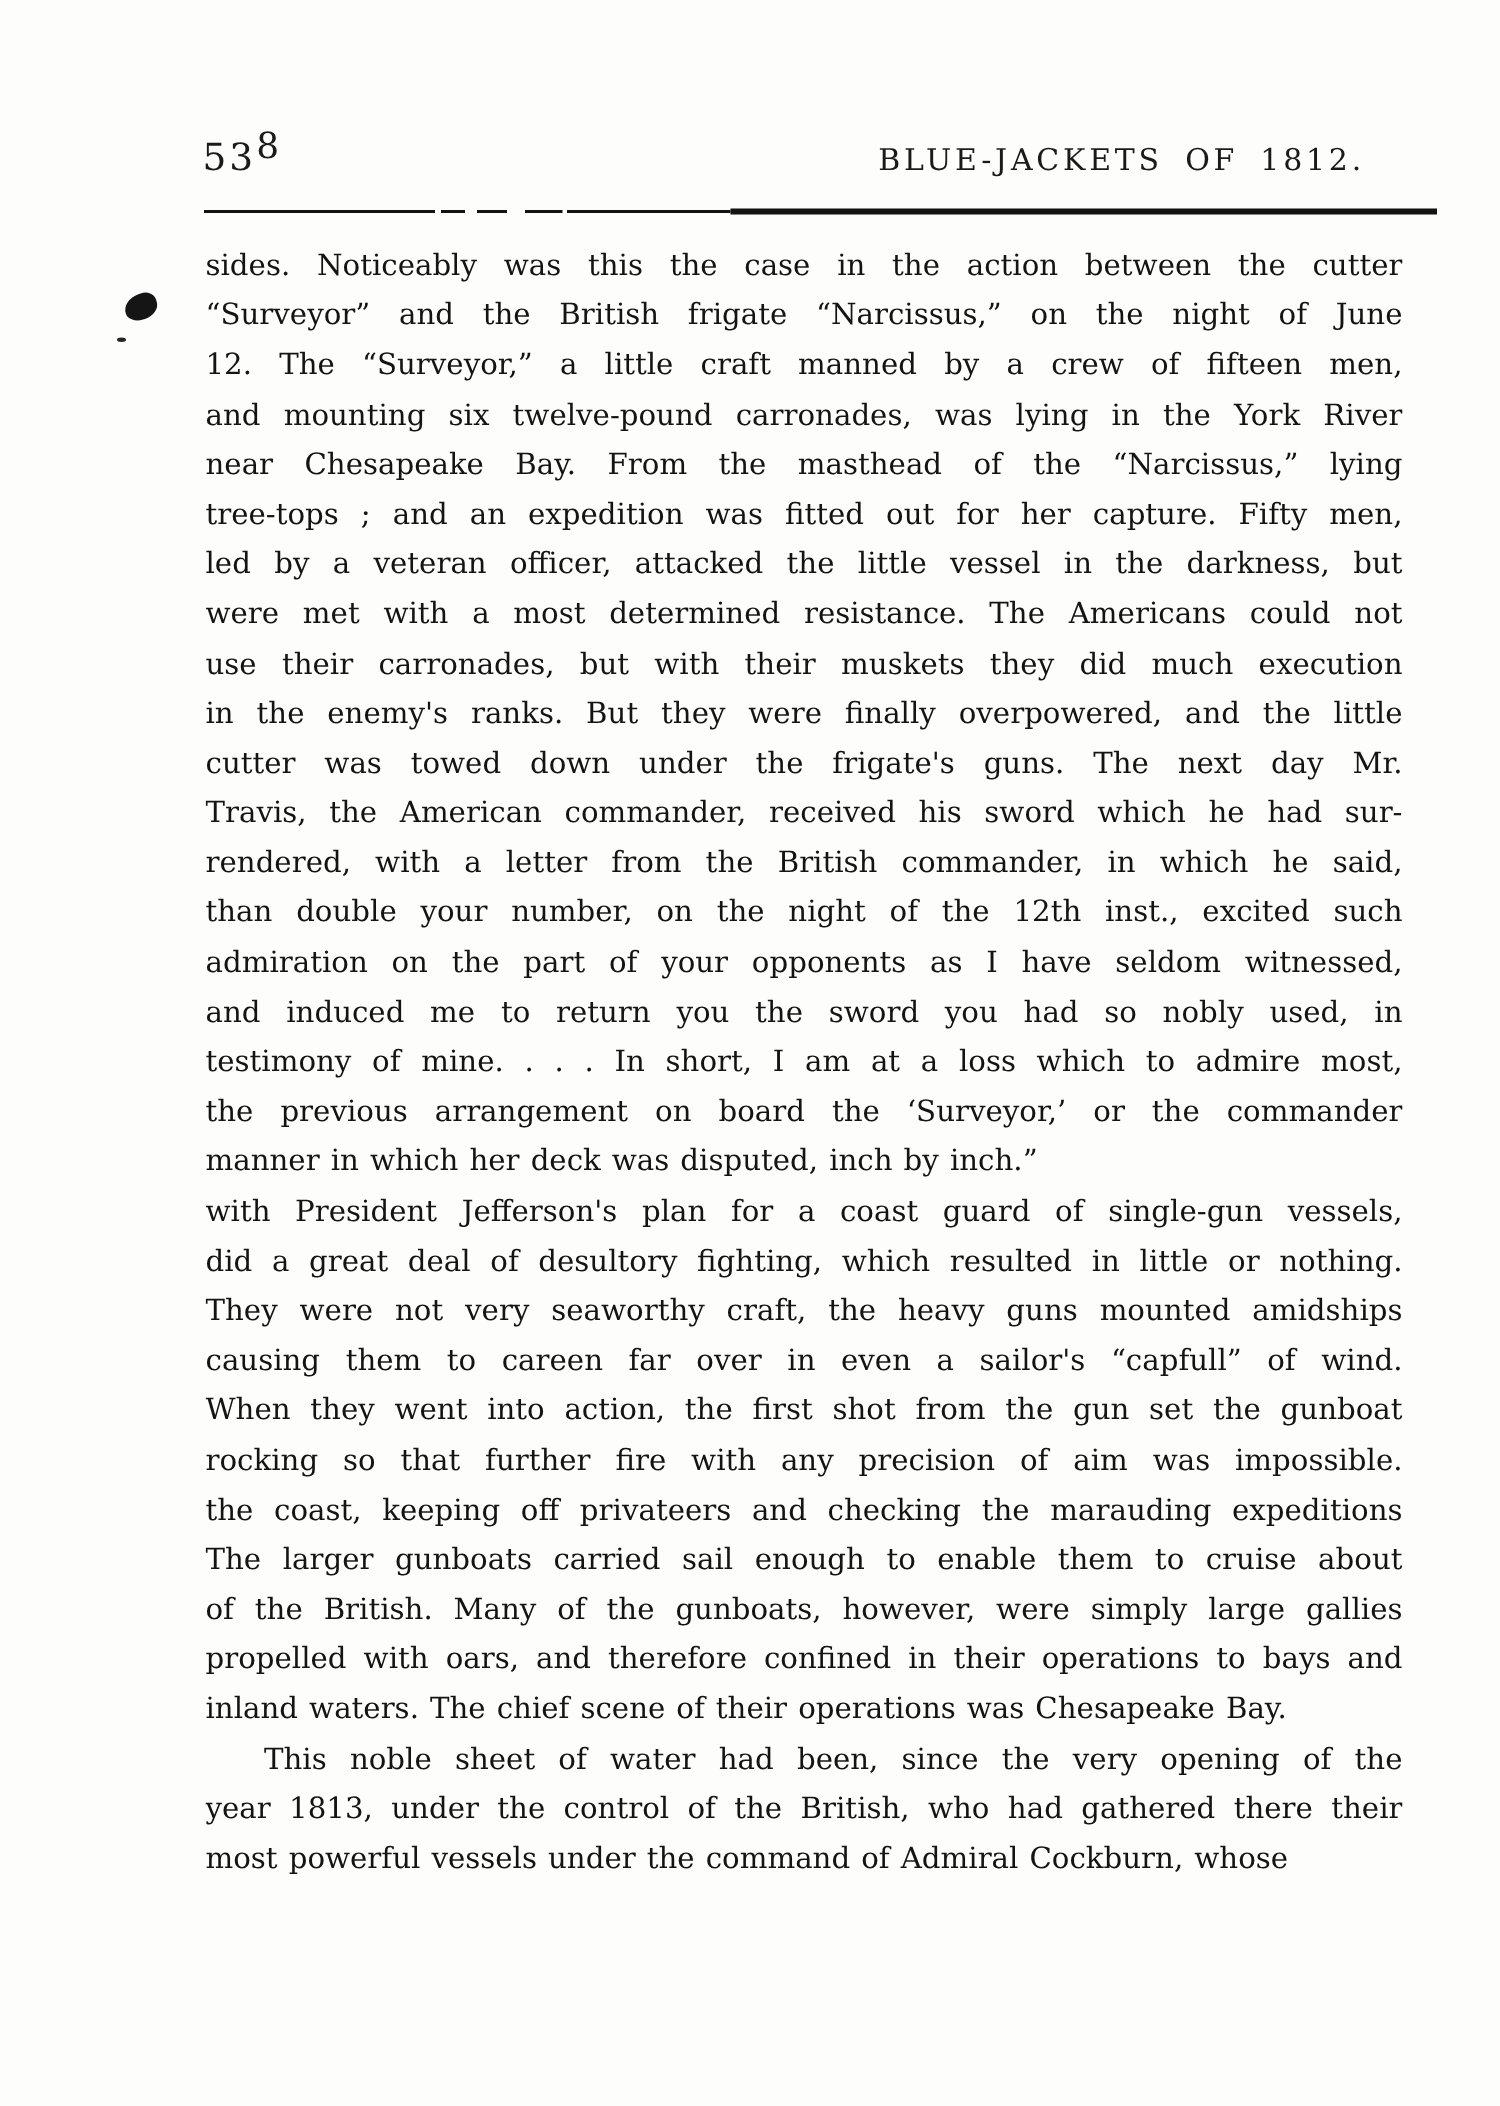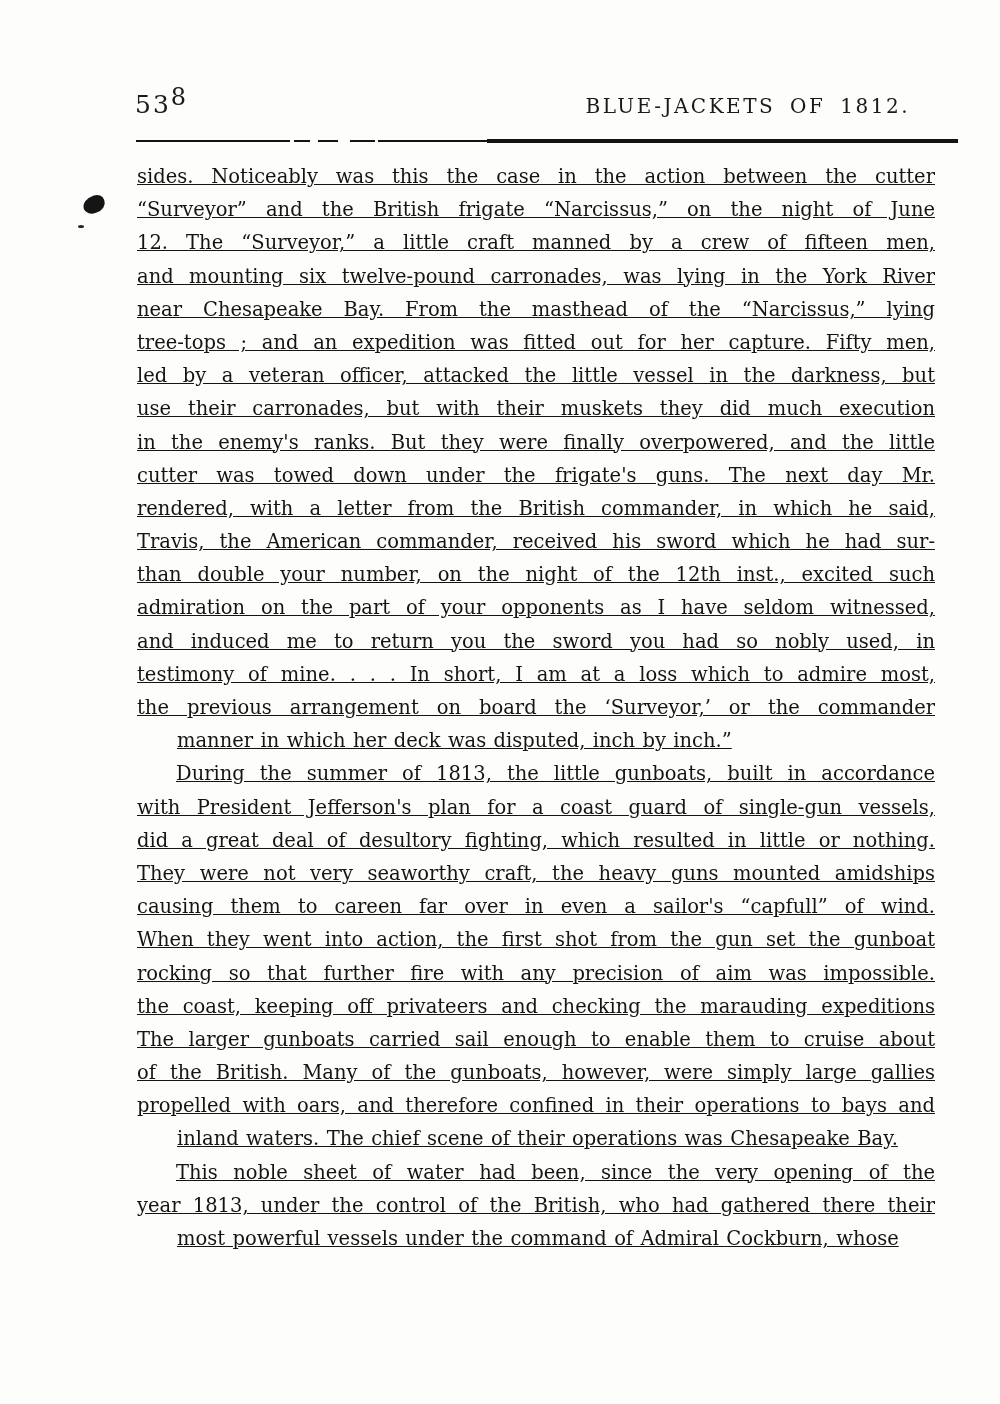--- a/index.html
+++ b/index.html
@@ -79,30 +79,30 @@
 
   
   .body-text {
     position: absolute;
     left: 137px;
     top: 160px;
     width: 798px;
     font-size: 19.5px;
     color: #141414;
   }
-  .para { margin: 0; text-decoration: underline; }
+  .para { margin: 0; }
   .line {
     height: 33.2px;
     line-height: 33.2px;
     text-align: justify;
     text-align-last: justify;
     overflow: hidden;
     word-spacing: 0.06em;
   }
-  .line.plast { text-align-last: left; margin-left: 40px; }
+  .line.plast { text-align-last: left; }
   .line.indent { text-indent: 39px; }
 </style>
 </head>
 <body>
 
 <div class="page">
 
   <div class="pagenum" id="page-number"><span>53</span><span class="raised">8</span></div>
 
   <div class="running-title">BLUE-JACKETS OF 1812.</div>
@@ -121,34 +121,34 @@
 
   <div class="body-text" id="body-text">
       <div class="para">
         <div class="line">sides.  Noticeably was this the case in the action between the cutter</div>
         <div class="line">“Surveyor” and the British frigate “Narcissus,” on the night of June</div>
         <div class="line">12.  The “Surveyor,” a little craft manned by a crew of fifteen men,</div>
         <div class="line">and mounting six twelve-pound carronades, was lying in the York River</div>
         <div class="line">near Chesapeake Bay.  From the masthead of the “Narcissus,” lying</div>
         <div class="line">tree-tops ; and an expedition was fitted out for her capture.  Fifty men,</div>
         <div class="line">led by a veteran officer, attacked the little vessel in the darkness, but</div>
+        <div class="line">were met with a most determined resistance.  The Americans could not</div>
         <div class="line">use their carronades, but with their muskets they did much execution</div>
         <div class="line">in the enemy's ranks.  But they were finally overpowered, and the little</div>
         <div class="line">cutter was towed down under the frigate's guns.  The next day Mr.</div>
+        <div class="line">Travis, the American commander, received his sword which he had sur-</div>
         <div class="line">rendered, with a letter from the British commander, in which he said,</div>
-        <div class="line">Travis, the American commander, received his sword which he had sur-</div>
         <div class="line">than double your number, on the night of the 12th inst., excited such</div>
         <div class="line">admiration on the part of your opponents as I have seldom witnessed,</div>
         <div class="line">and induced me to return you the sword you had so nobly used, in</div>
         <div class="line">testimony of mine. . . . In short, I am at a loss which to admire most,</div>
         <div class="line">the previous arrangement on board the ‘Surveyor,’ or the commander</div>
         <div class="line plast">manner in which her deck was disputed, inch by inch.”</div>
       </div>
       <div class="para">
-        <div class="line indent">During the summer of 1813, the little gunboats, built in accordance</div>
         <div class="line">with President Jefferson's plan for a coast guard of single-gun vessels,</div>
         <div class="line">did a great deal of desultory fighting, which resulted in little or nothing.</div>
         <div class="line">They were not very seaworthy craft, the heavy guns mounted amidships</div>
         <div class="line">causing them to careen far over in even a sailor's “capfull” of wind.</div>
         <div class="line">When they went into action, the first shot from the gun set the gunboat</div>
         <div class="line">rocking so that further fire with any precision of aim was impossible.</div>
         <div class="line">the coast, keeping off privateers and checking the marauding expeditions</div>
         <div class="line">The larger gunboats carried sail enough to enable them to cruise about</div>
         <div class="line">of the British.  Many of the gunboats, however, were simply large gallies</div>
         <div class="line">propelled with oars, and therefore confined in their operations to bays and</div>

